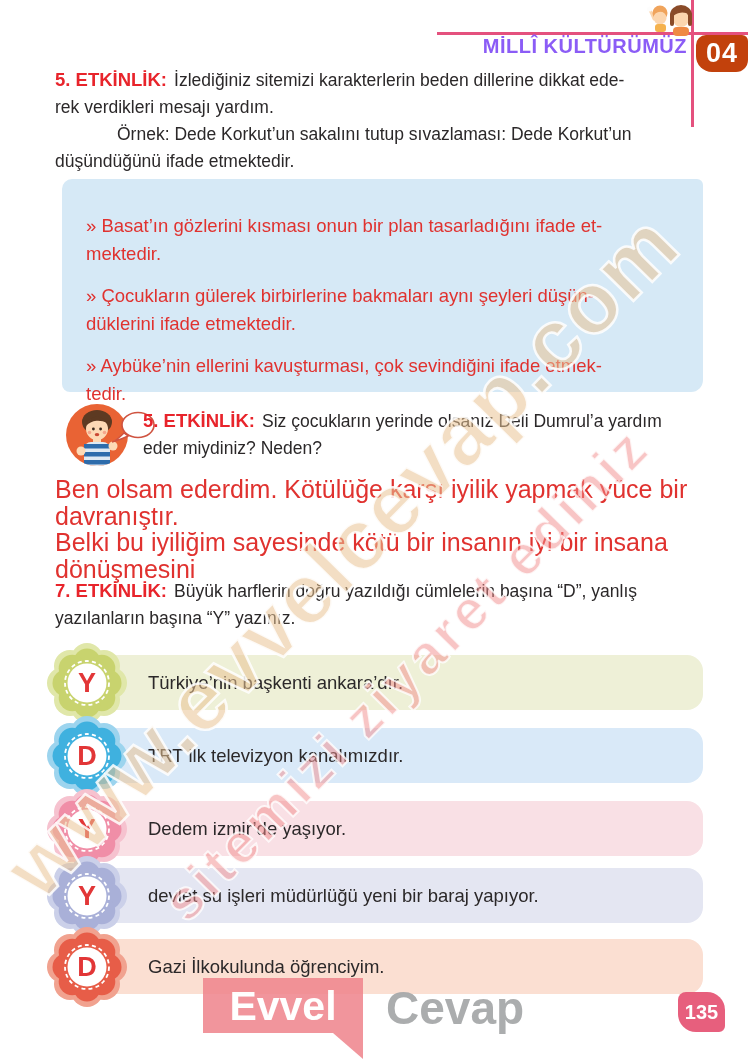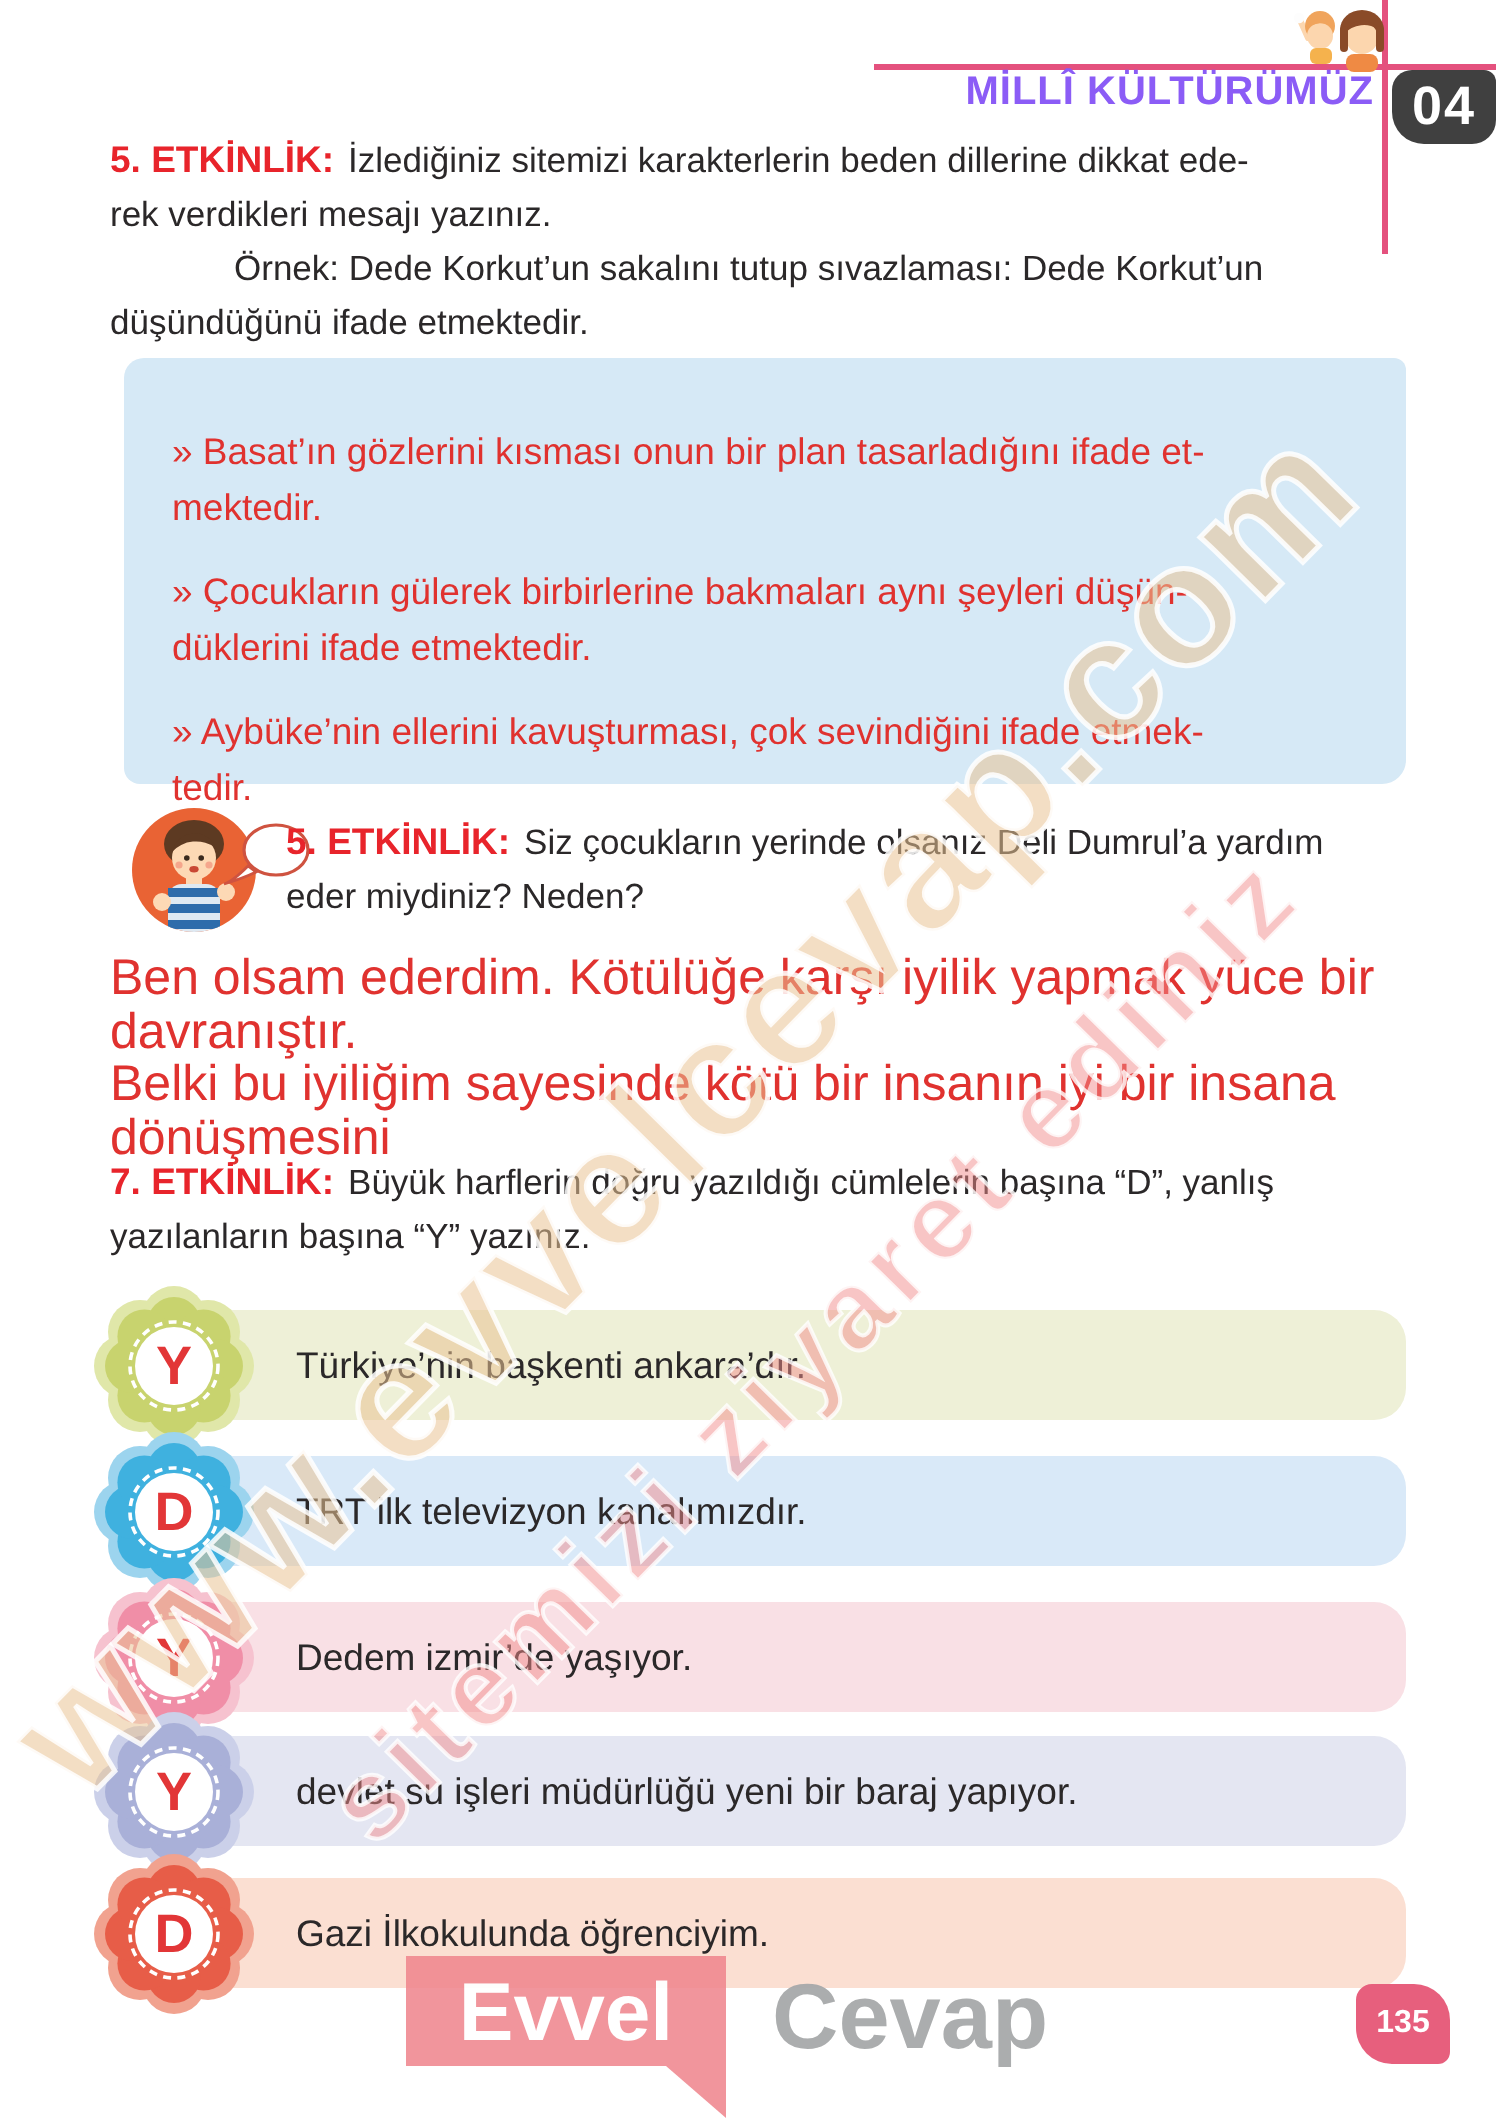--- a/index.html
+++ b/index.html
@@ -11,21 +11,21 @@
   }
   
   .hline { position:absolute; left:437px; top:32px; width:311px; height:3px; background:#e4517e; }
   .vline { position:absolute; left:691px; top:0; width:3px; height:127px; background:#e4517e; }
   .unit-title {
     position:absolute; right:61px; top:35px; font-size:20px; font-weight:bold;
     color:#8b5cf6; letter-spacing:.5px; white-space:nowrap;
   }
   .unit-badge {
     position:absolute; left:696px; top:35px; width:52px; height:37px;
-    background:#404040; border-radius:10px 6px 12px 16px;
+    background:#c2410c; border-radius:10px 6px 12px 16px;
     display:flex; align-items:center; justify-content:center;
     color:#fff; font-size:27px; font-weight:bold; letter-spacing:1px;
   }
   .kids { position:absolute; left:646px; top:3px; }
   
   .para { position:absolute; font-size:17.5px; line-height:27px; }
   .a5 { left:55px; top:66px; width:660px; }
   .a6 { left:143px; top:407px; width:560px; }
   .a7 { left:55px; top:577px; width:670px; }
   .lbl { color:#e8242b; font-weight:bold; margin-right:7px; font-size:18.5px; }
@@ -66,21 +66,21 @@
          letter-spacing:2px; }
   .wm2 { left:150px; top:888px; transform:rotate(-45.5deg); font-size:56px;
          color:rgba(242,140,140,.5); -webkit-text-stroke:2px rgba(255,255,255,.8);
          letter-spacing:4px; }
   
   .logo { position:absolute; left:200px; top:972px; opacity:.95; }
   .page-badge {
     position:absolute; left:678px; top:992px; width:47px; height:40px;
     background:#e75f7d; border-radius:8px 18px 6px 18px;
     display:flex; align-items:center; justify-content:center;
-    color:#fff; font-size:16px; font-weight:bold;
+    color:#fff; font-size:20px; font-weight:bold;
   }
 </style>
 </head>
 <body>
 
 <div class="page">
 
   <div class="wm wm1">www.evvelcevap.com</div>
   <div class="wm wm2">sitemizi ziyaret ediniz</div>
 
@@ -98,21 +98,21 @@
     <path d="M26 14 a9.5 8 0 0 1 18 -2 a13 12 0 0 0 -18 2z" fill="#8a4b28"></path>
     <rect x="24" y="10" width="4" height="13" rx="2" fill="#8a4b28"></rect>
     <rect x="42" y="10" width="4" height="13" rx="2" fill="#8a4b28"></rect>
     <rect x="27" y="24" width="16" height="9" rx="4" fill="#ef8a44"></rect>
   </svg>
   <div class="unit-title">MİLLÎ  KÜLTÜRÜMÜZ</div>
   <div class="unit-badge">04</div>
 
   <div class="para a5">
     <div><span class="lbl">5. ETKİNLİK:</span><span>İzlediğiniz sitemizi karakterlerin beden dillerine dikkat ede-</span></div>
-    <div>rek verdikleri mesajı yazınız.</div>
+    <div>rek verdikleri mesajı yardım.</div>
     <div class="indent">Örnek: Dede Korkut’un sakalını tutup sıvazlaması: Dede Korkut’un</div>
     <div>düşündüğünü ifade etmektedir.</div>
   </div>
 
   <div class="bluebox">
     <div class="bp">
       <div>» Basat’ın gözlerini kısması onun bir plan tasarladığını ifade et-</div>
         <div>mektedir.</div>
     </div>
     <div class="bp">

